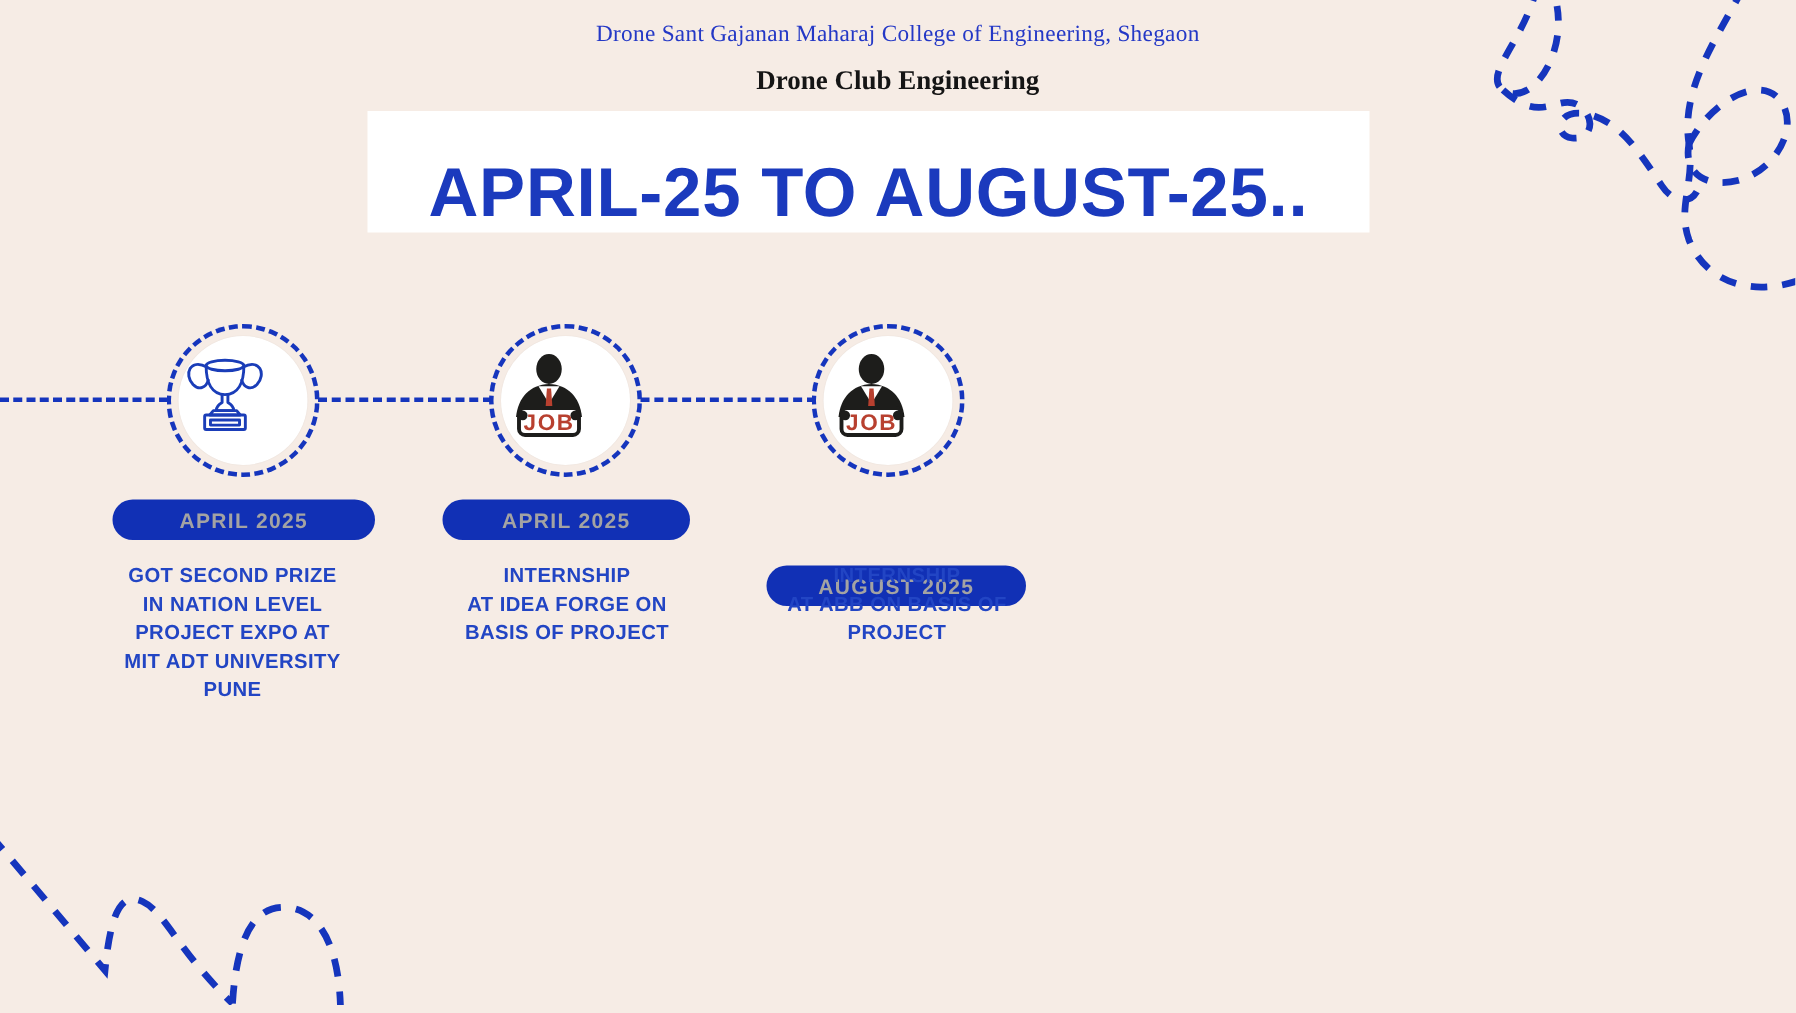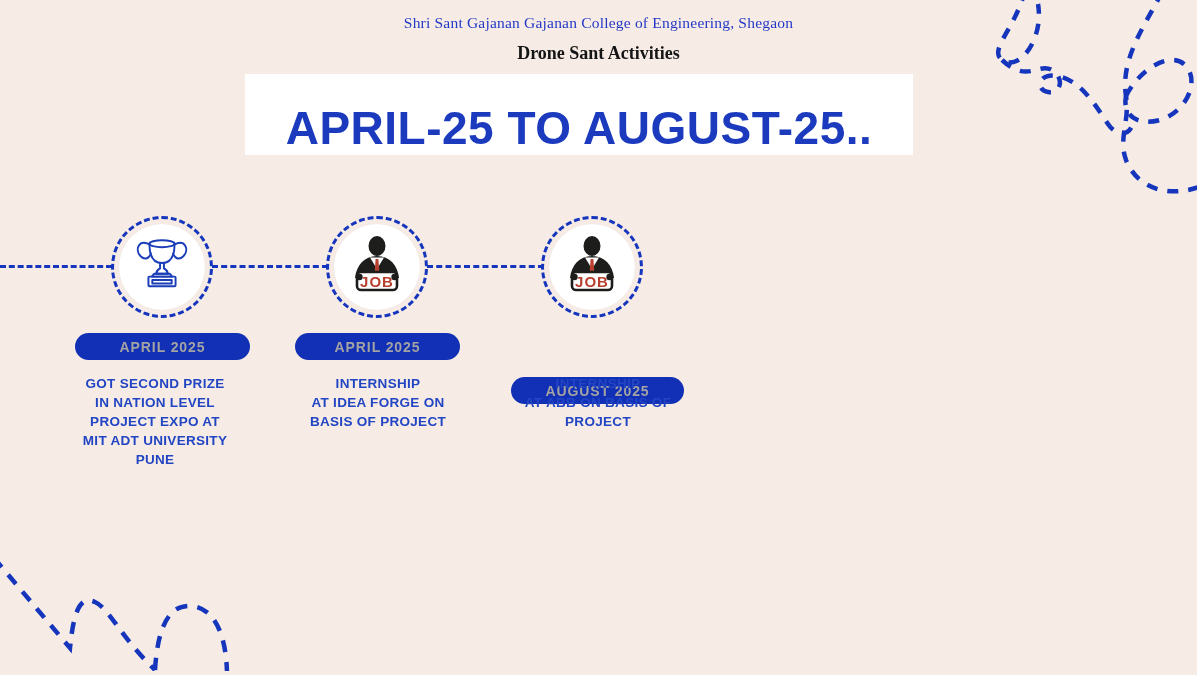--- a/index.html
+++ b/index.html
@@ -37,21 +37,21 @@
   }
   .seg-1{left:0;width:112px;} .seg-2{left:212px;width:116px;} .seg-3{left:427px;width:117px;}
   .tl-circle{
     position:absolute;top:216px;width:102px;height:102px;border-radius:50%;
     border:3px dashed var(--accent-blue);
     display:flex;align-items:center;justify-content:center;background:transparent;
   }
   .c-1{left:111px;} .c-2{left:326px;} .c-3{left:541px;}
   .tl-circle .inner{
     width:86px;height:86px;border-radius:50%;background:#ffffff;
-    display:flex;align-items:center;justify-content:center;box-shadow:0 0 1px rgba(0,0,0,.08);
+    display:flex;align-items:center;box-shadow:0 0 1px rgba(0,0,0,.08);
   }
   .badge{
     position:absolute;top:333px;height:27px;border-radius:14px;
     background:var(--badge-blue);color:#a3a3a3;
     display:flex;align-items:center;justify-content:center;
     font-size:14px;font-weight:700;letter-spacing:.9px;
   }
   .b-1{left:75px;width:175px;} .b-2{left:295px;width:165px;} .b-3{left:511px;width:173px;margin-top:44px;}
   .desc{
     position:absolute;top:374px;width:220px;text-align:center;
@@ -59,22 +59,22 @@
     line-height:19px;letter-spacing:.3px;white-space:pre-line;
   }
   .d-1{left:45px;} .d-2{left:268px;} .d-3{left:488px;}
   .doodle{position:absolute;pointer-events:none;}
   .doodle-tr{right:0;top:0;}
   .doodle-bl{left:0;bottom:0;}
 </style>
 </head>
 <body>
 
-<div class="college-line">Shri Sant Gajanan Gajanan College of Engineering, Shegaon</div>
-<div class="subtitle-line">Drone Sant Activities</div>
+<div class="college-line">Drone Sant Gajanan Maharaj College of Engineering, Shegaon</div>
+<div class="subtitle-line">Drone Club Engineering</div>
 
 <div class="banner">
   <div class="banner-title">APRIL-25 TO AUGUST-25..</div>
 </div>
 
 <div class="tl-segment seg-1"></div>
 <div class="tl-segment seg-2"></div>
 <div class="tl-segment seg-3"></div>
 
 <div class="tl-circle c-1">

